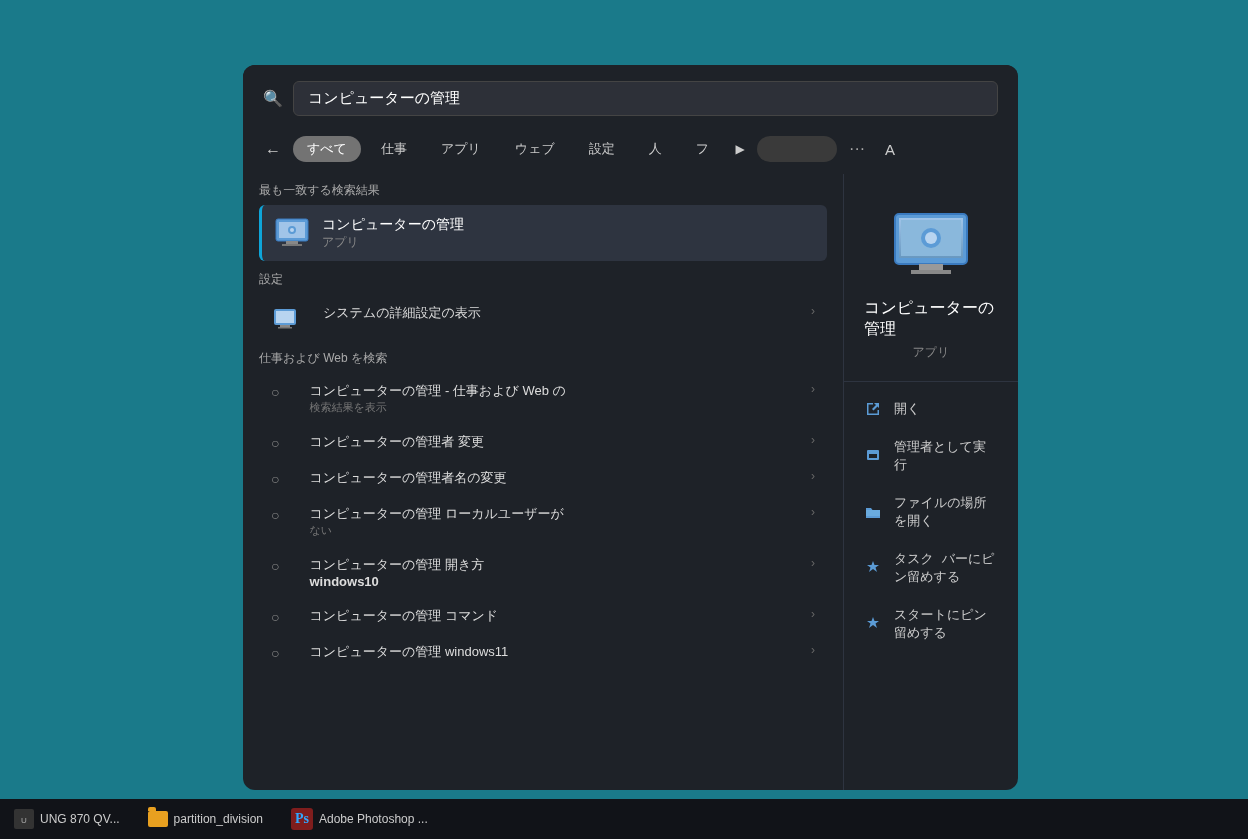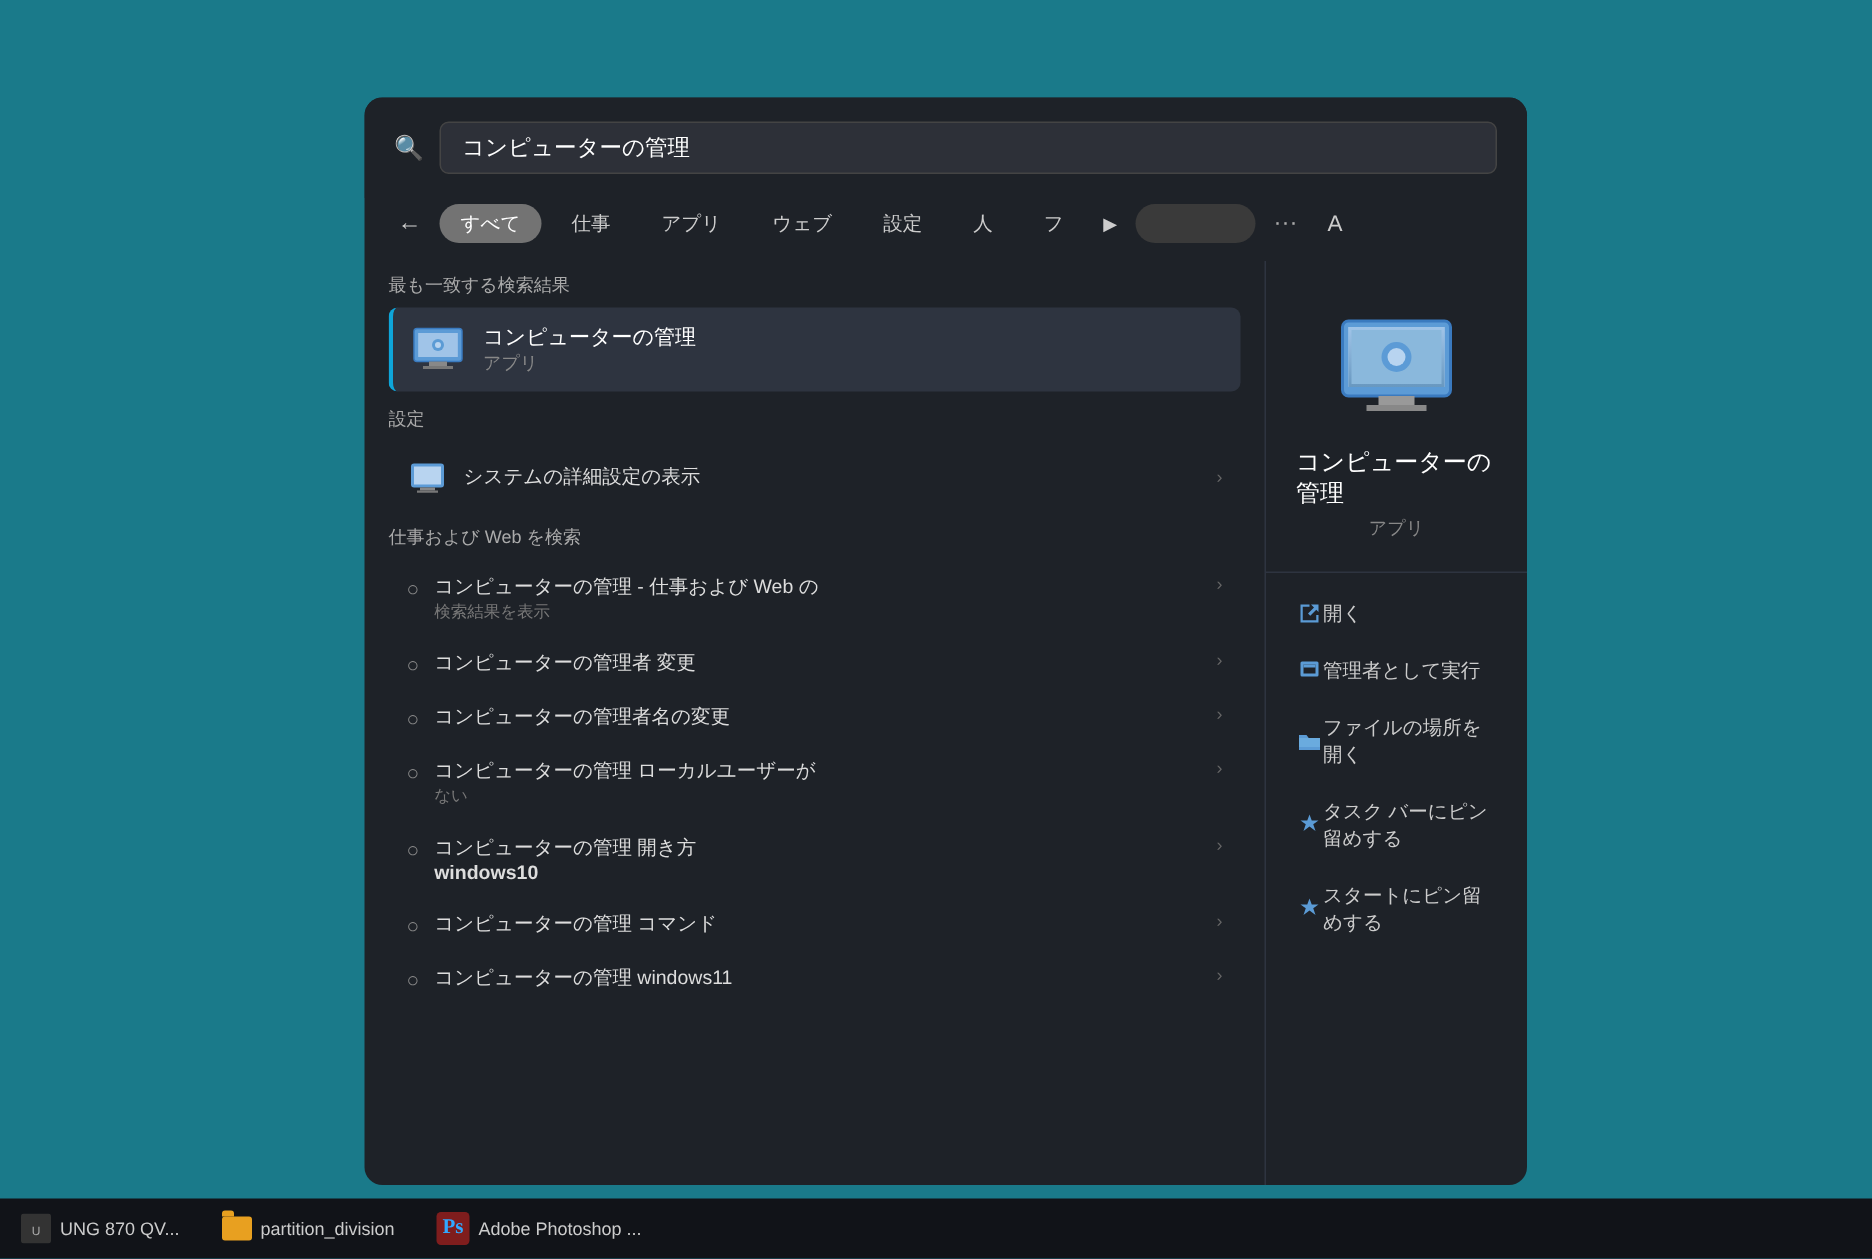--- a/index.html
+++ b/index.html
@@ -159,22 +159,21 @@
       color: #fff;
     }
     .best-match-text .subtitle {
       font-size: 12px;
       color: #888;
     }
 
     
     .settings-item {
       display: flex;
-      align-items: center;
-      gap: 10px;
+      gap: 24px;
       padding: 10px 12px;
       cursor: pointer;
       border-radius: 4px;
     }
     .settings-item-icon {
       width: 28px;
       height: 28px;
       flex-shrink: 0;
       display: flex;
       align-items: center;
@@ -199,20 +198,21 @@
       cursor: pointer;
       border-radius: 4px;
     }
     .search-small-icon {
       color: #888;
       font-size: 14px;
       margin-top: 2px;
     }
     .web-search-text {
       flex: 1;
+      margin-left: 20px;
     }
     .web-search-text .main-text {
       font-size: 13px;
       color: #ddd;
     }
     .web-search-text .bold {
       font-weight: bold;
     }
     .web-search-text .sub-text {
       font-size: 11px;
@@ -249,24 +249,26 @@
       color: #888;
     }
 
     
     .action-list {
       padding: 8px 0;
     }
     .action-item {
       display: flex;
       align-items: center;
+      gap: 12px;
       padding: 10px 20px;
       cursor: pointer;
       font-size: 13px;
       color: #ccc;
+      font-family: Liberation Mono, monospace;
     }
     .action-item .action-icon {
       width: 18px;
       height: 18px;
       flex-shrink: 0;
       display: flex;
       align-items: center;
       justify-content: center;
       font-size: 13px;
       color: #5b9bd5;

